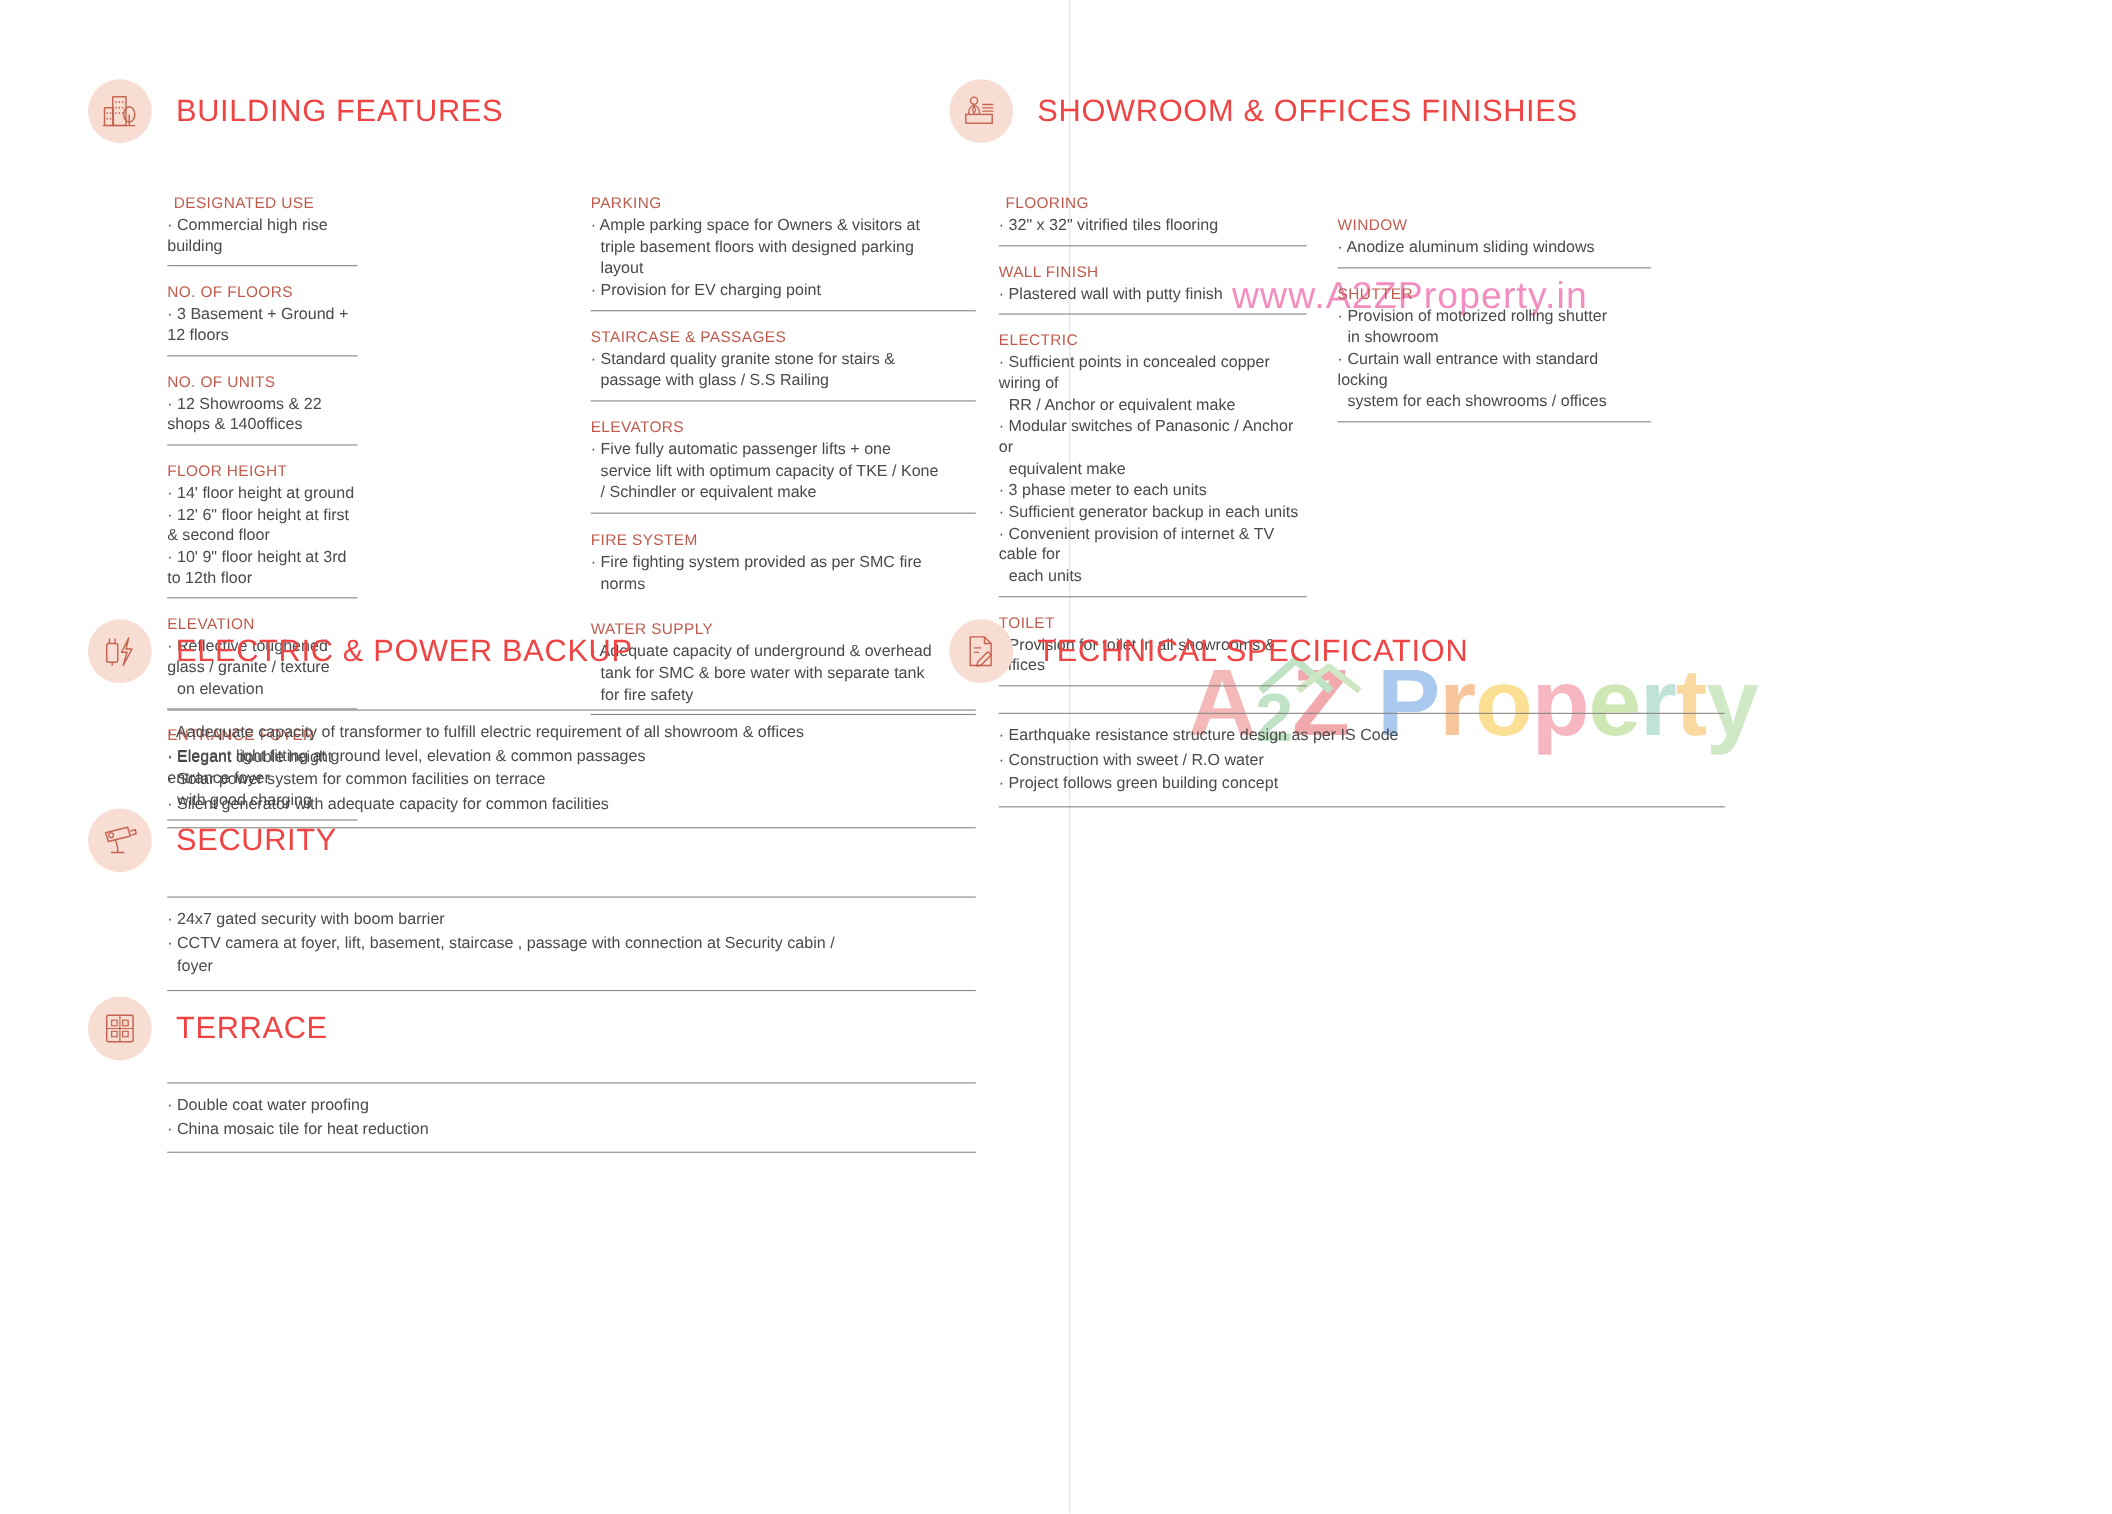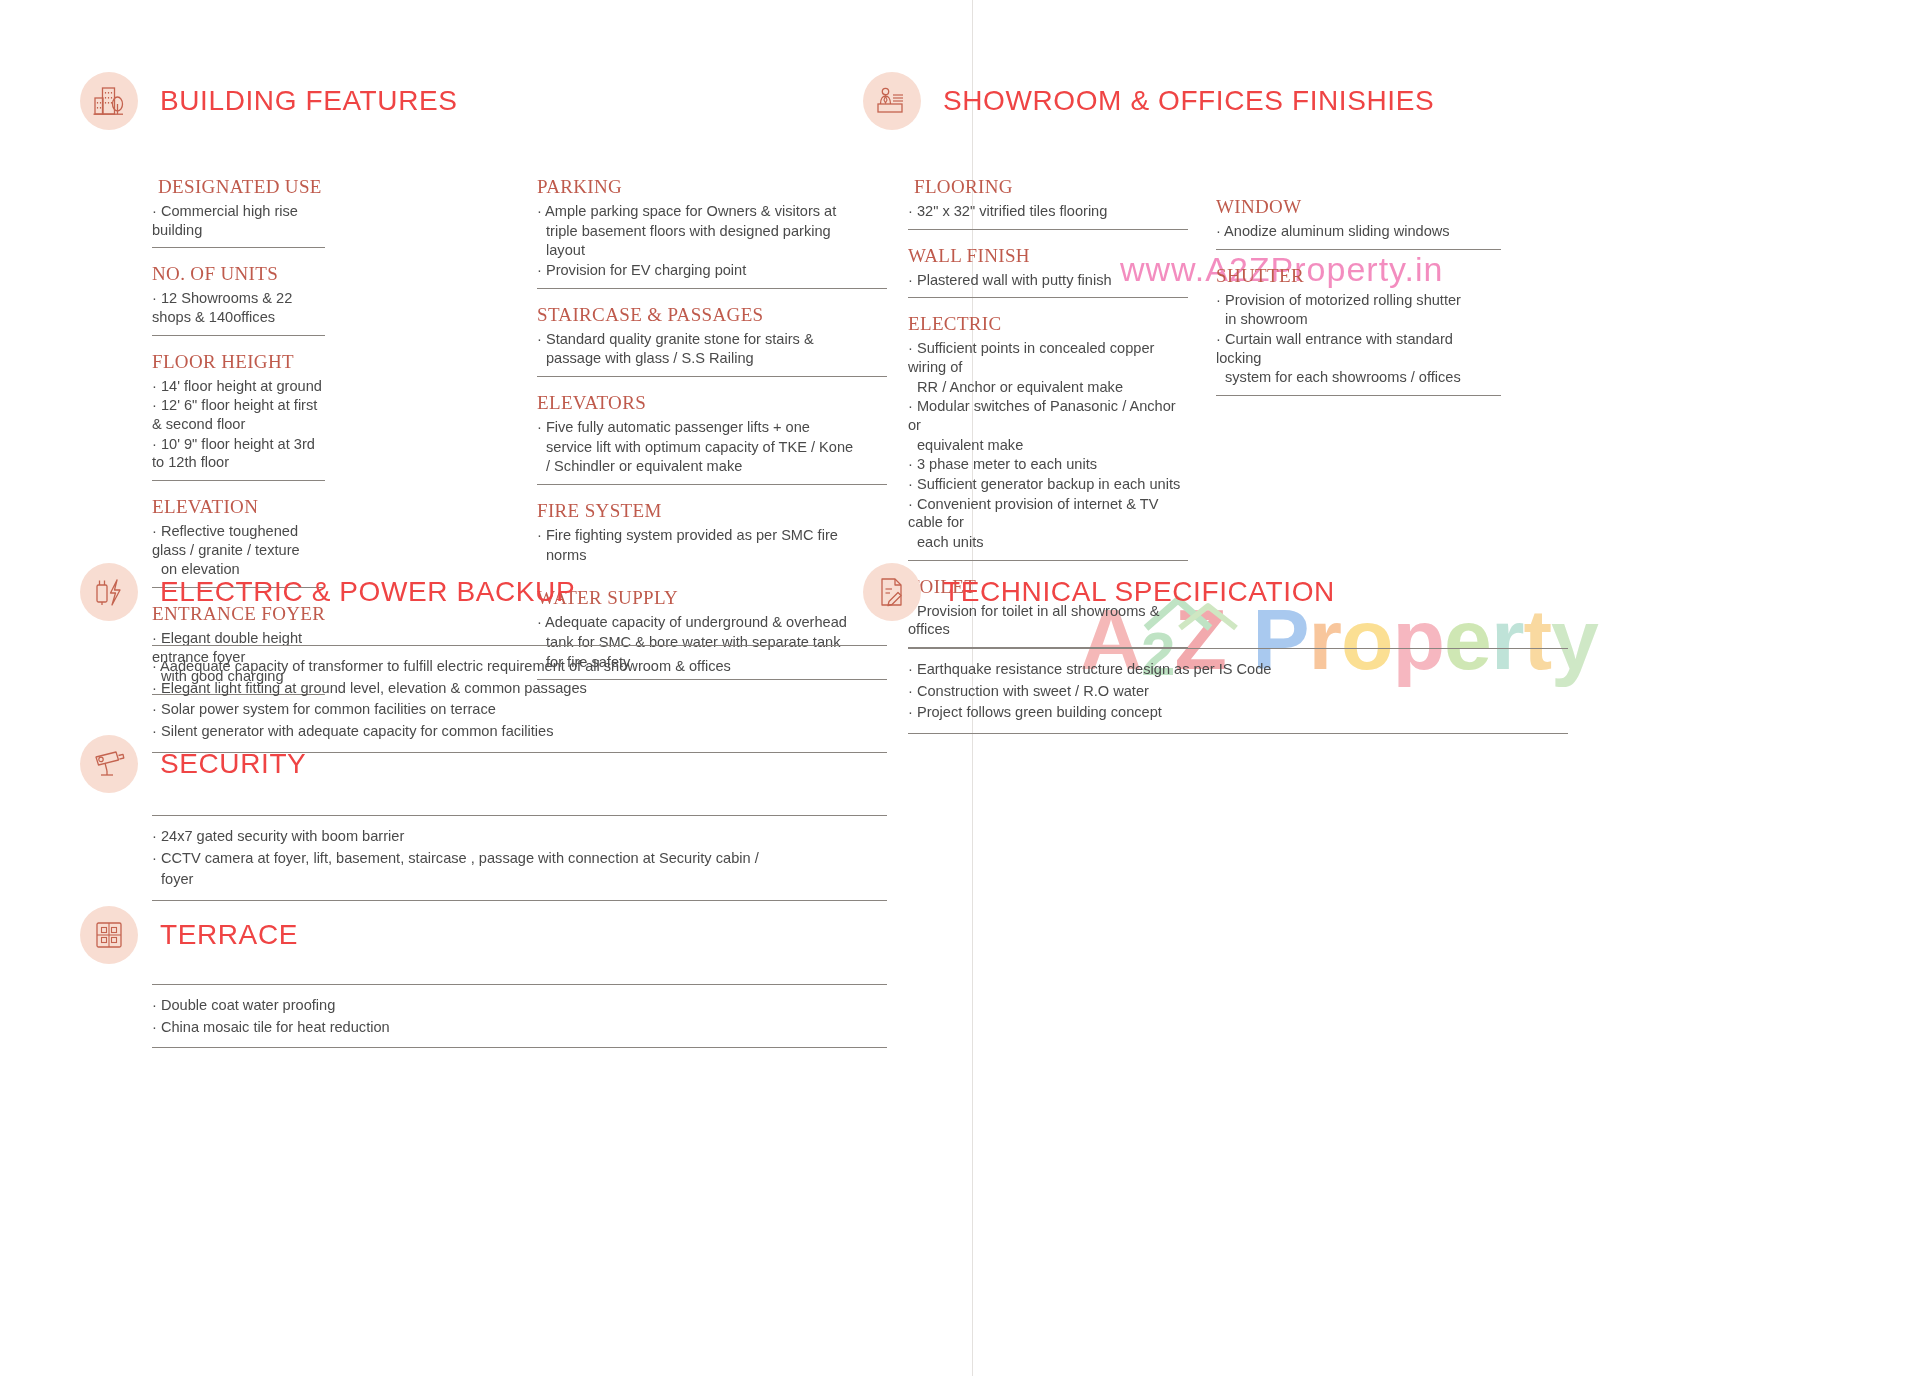--- a/index.html
+++ b/index.html
@@ -58,26 +58,25 @@
 
   
   .col { position: absolute; }
   .spec {
     padding-bottom: 7px;
     border-bottom: 1px solid #8a8580;
     margin-bottom: 15px;
   }
   .spec:last-child { margin-bottom: 0; }
   .spec-title {
-    font-size: 19px;
+    font-size: 14px;
     letter-spacing: 0.35px;
     color: #bf5a4c;
     margin-bottom: 4px;
     white-space: nowrap;
-    font-family: Liberation Serif, serif;
   }
   .spec-title.indent { padding-left: 6px; }
   .spec-line {
     font-size: 14.6px;
     line-height: 1.28;
     color: #4a4a4a;
     margin-bottom: 1px;
   }
 
   
@@ -168,20 +167,24 @@
       <span class="head-title">BUILDING FEATURES</span>
     </div>
 
     <div class="col" style="left:152px; top:176px; width:173px;">
 
       <div class="spec">
         <div class="spec-title indent">DESIGNATED USE</div>
         <div class="spec-line">· Commercial high rise building</div>
       </div>
 
+      <div class="spec">
+        <div class="spec-title">NO. OF FLOORS</div>
+        <div class="spec-line">· 3 Basement + Ground + 12 floors</div>
+      </div>
 
       <div class="spec">
         <div class="spec-title">NO. OF UNITS</div>
         <div class="spec-line">·  12 Showrooms &amp; 22 shops &amp; 140offices</div>
       </div>
 
       <div class="spec">
         <div class="spec-title">FLOOR HEIGHT</div>
         <div class="spec-line">· 14'  floor height at ground</div>
         <div class="spec-line">· 12' 6" floor height at first &amp; second floor</div>

